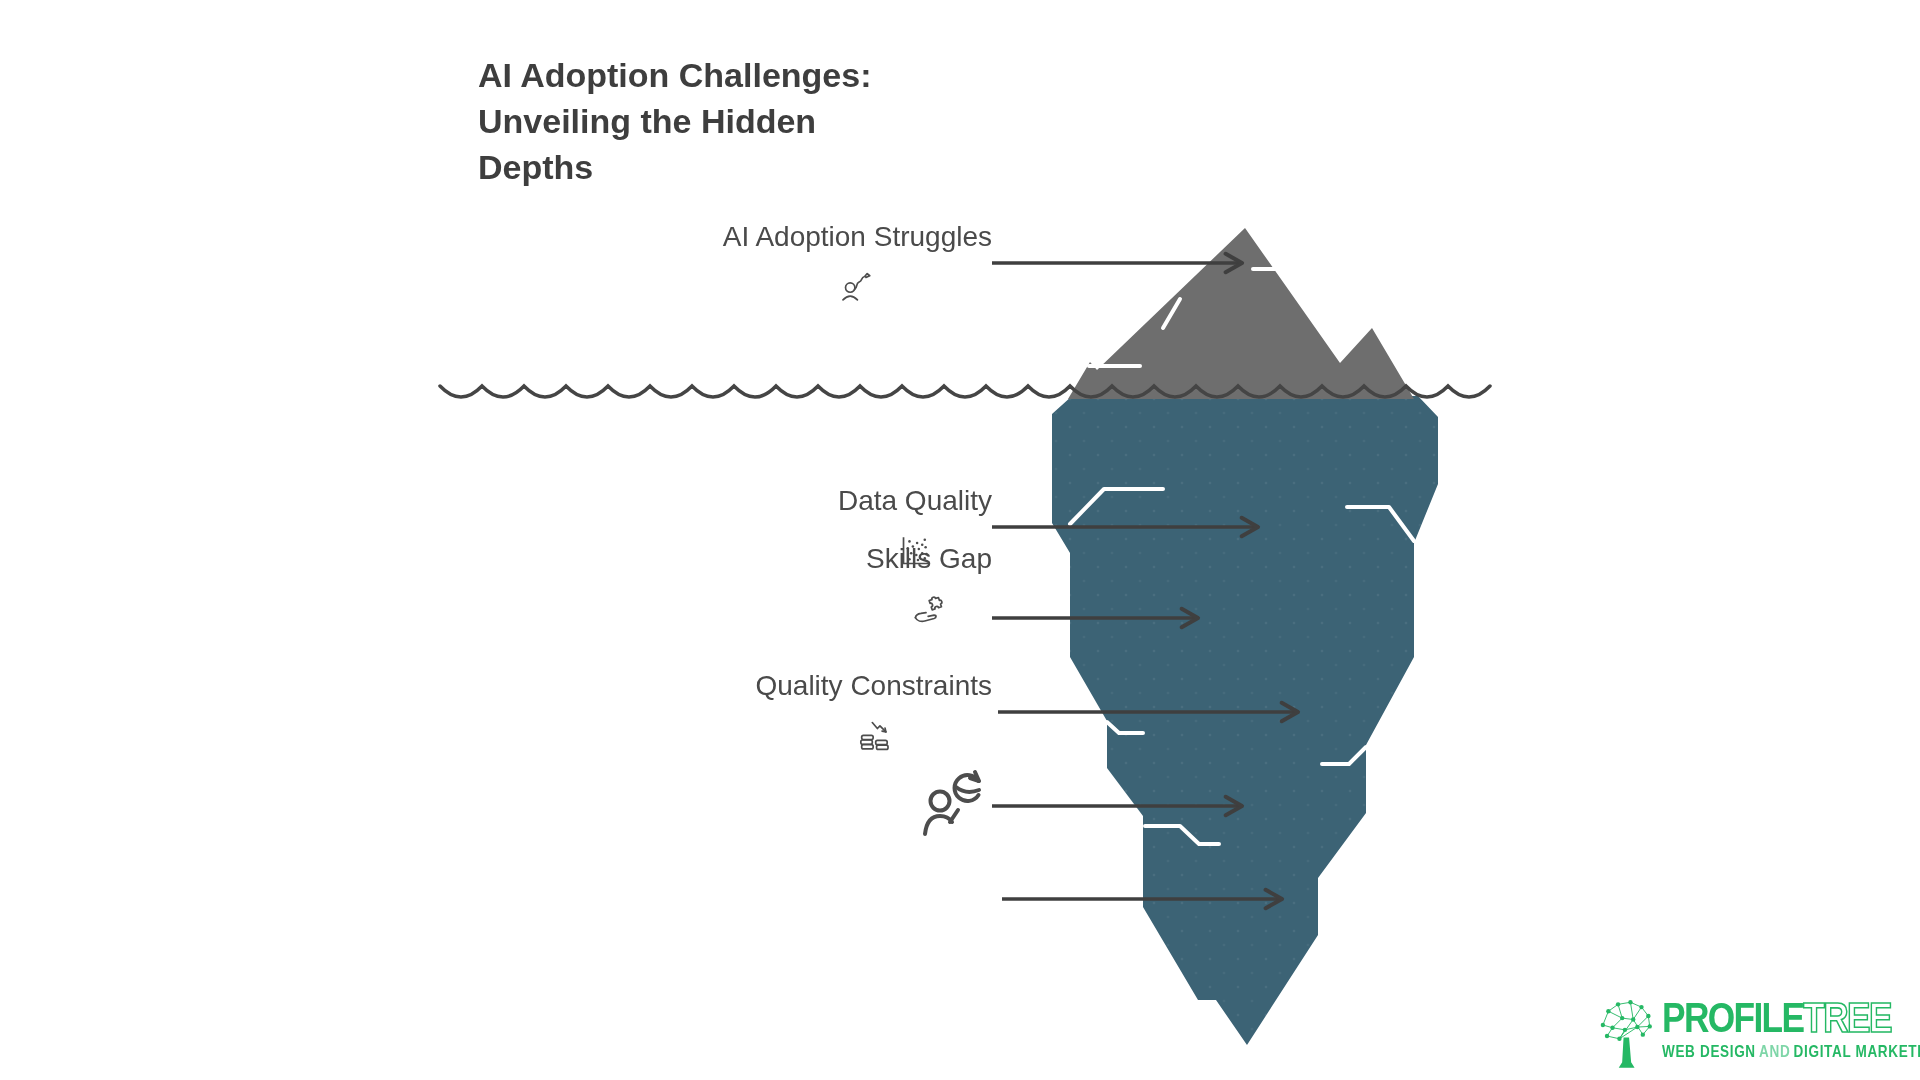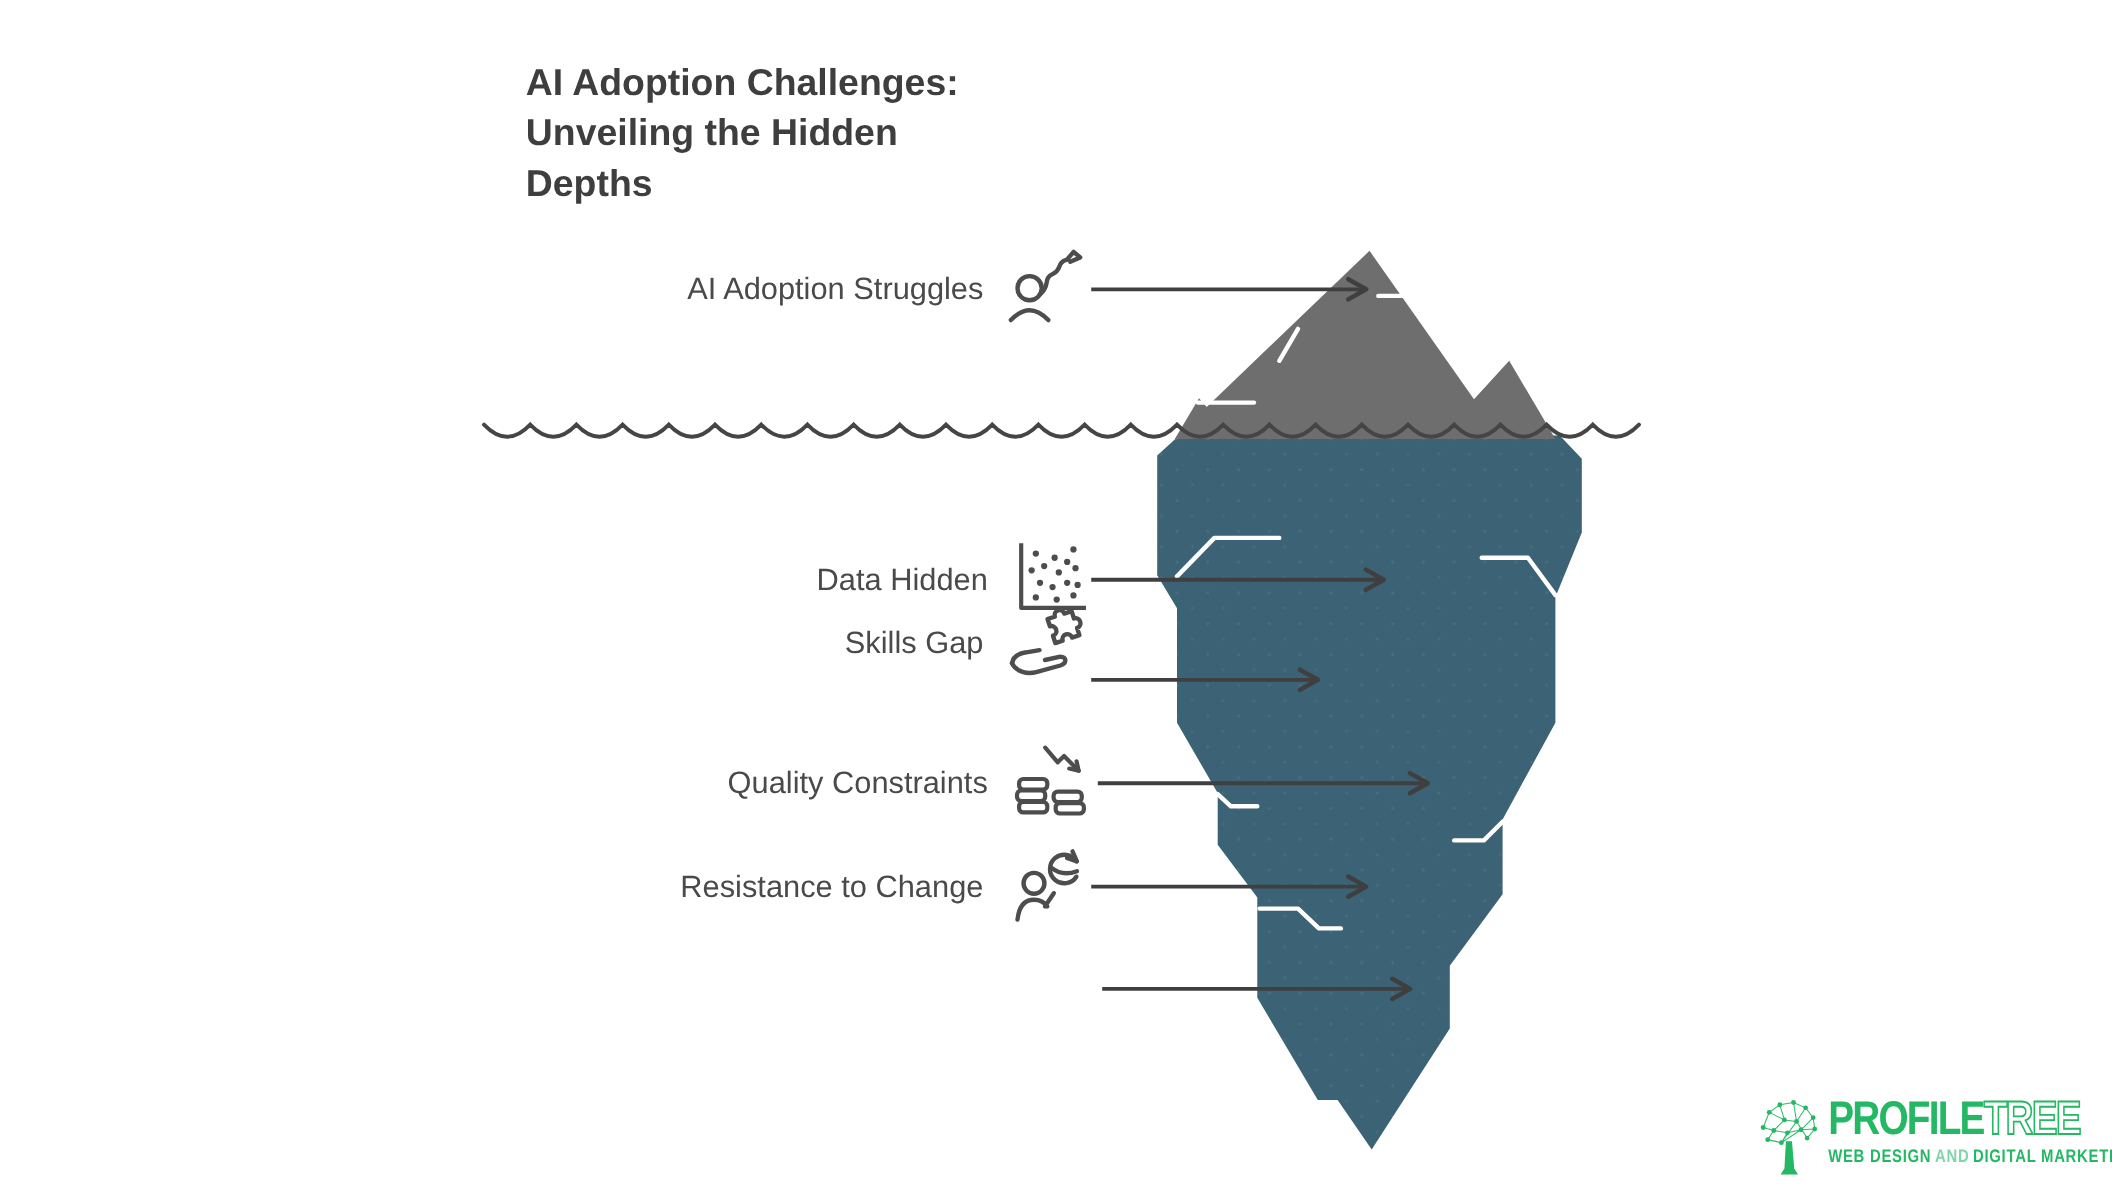--- a/index.html
+++ b/index.html
@@ -1,21 +1,21 @@
 <!DOCTYPE html>
 <html style="--title-text: #3e3e3e; --label-text: #4a4a4a; --icon-stroke: #4d4d4d; --iceberg-above: #6e6e6e; --iceberg-below: #3c6375; --wave-stroke: #454545; --arrow-color: #3f3f3f; --accent-green: #25b864; --accent-green-light: #7fd6a8;"><head>
 <meta charset="utf-8">
 <style>
   html,body{margin:0;padding:0;background:#fff;}
   .canvas{position:relative;width:1920px;height:1080px;background:#fff;overflow:hidden;
           font-family:"Liberation Sans","DejaVu Sans",sans-serif;}
   .scene{position:absolute;left:0;top:0;}
   .title{position:absolute;left:478px;top:52px;width:460px;font-size:34px;font-weight:bold;
          color:var(--title-text);line-height:1.36;white-space:pre-line;letter-spacing:0;}
-  .row{position:absolute;right:928px;display:flex;align-items:center;gap:18px;height:84px;}
+  .row{position:absolute;right:928px;display:flex;align-items:center;gap:18px;height:84px;flex-direction:column;}
   .row .lbl{font-size:28px;color:var(--label-text);white-space:nowrap;}
   .licon{stroke:var(--icon-stroke);fill:none;stroke-width:4;stroke-linecap:round;stroke-linejoin:round;}
   .licon .dotf{fill:var(--icon-stroke);stroke:none;}
   .licon .dash{stroke-dasharray:2 7;}
   .gray{fill:var(--iceberg-above);}
   .teal{fill:var(--iceberg-below);}
   .whiteline{stroke:#ffffff;stroke-width:4;fill:none;stroke-linecap:round;stroke-linejoin:round;}
   .wave{stroke:var(--wave-stroke);stroke-width:3.5;fill:none;stroke-linecap:round;}
   .arrow{stroke:var(--arrow-color);stroke-width:3.5;fill:none;}
   
@@ -83,21 +83,21 @@
   <div class="row" style="top:221px">
     <span class="lbl">AI Adoption Struggles</span>
     <svg class="licon" width="80" height="80" viewBox="0 0 80 80">
       <circle cx="24" cy="39" r="11"></circle>
       <path d="M7,68 Q24,50 41,68"></path>
       <path d="M34,44 C43,37 36,30 45,26 C54,22 48,16 58,13 L64,6 L70,11 L61,15"></path>
     </svg>
   </div>
 
   <div class="row" style="top:485px">
-    <span class="lbl">Data Hidden</span>
+    <span class="lbl">Data Quality</span>
     <svg class="licon" width="76" height="76" viewBox="0 0 80 80">
       <path d="M13,7 L13,67 L73,67" stroke-linecap="square"></path>
       <g class="dotf">
         <circle cx="27" cy="15" r="3"></circle>
           <circle cx="45" cy="19" r="3"></circle>
           <circle cx="63" cy="11" r="3"></circle>
         <circle cx="57" cy="23" r="3"></circle>
           <circle cx="35" cy="27" r="3"></circle>
           <circle cx="23" cy="31" r="3"></circle>
         <circle cx="49" cy="33" r="3"></circle>
@@ -129,21 +129,20 @@
       <path d="M68,28 L59,26 M68,28 L66,19"></path>
       <rect x="11" y="36" width="27" height="10" rx="4"></rect>
       <rect x="9" y="47" width="27" height="10" rx="4"></rect>
       <rect x="11" y="58" width="27" height="10" rx="4"></rect>
       <rect x="44" y="48" width="27" height="10" rx="4"></rect>
       <rect x="46" y="59" width="27" height="10" rx="4"></rect>
     </svg>
   </div>
 
   <div class="row" style="top:764px">
-    <span class="lbl">Resistance to Change</span>
     <svg class="licon" width="80" height="80" viewBox="0 0 80 80">
       <path d="M66.5,31 A13,13 0 1 1 66.5,17"></path>
       <path d="M58,14 L67,17 L63,8"></path>
       <path d="M44,23 Q54,31 67,26"></path>
       <circle cx="28" cy="37" r="9.5"></circle>
       <path d="M13,70 Q15,52 28,52 Q36,52 40,58"></path>
       <path d="M38,58 L46,46"></path>
     </svg>
   </div>
 

